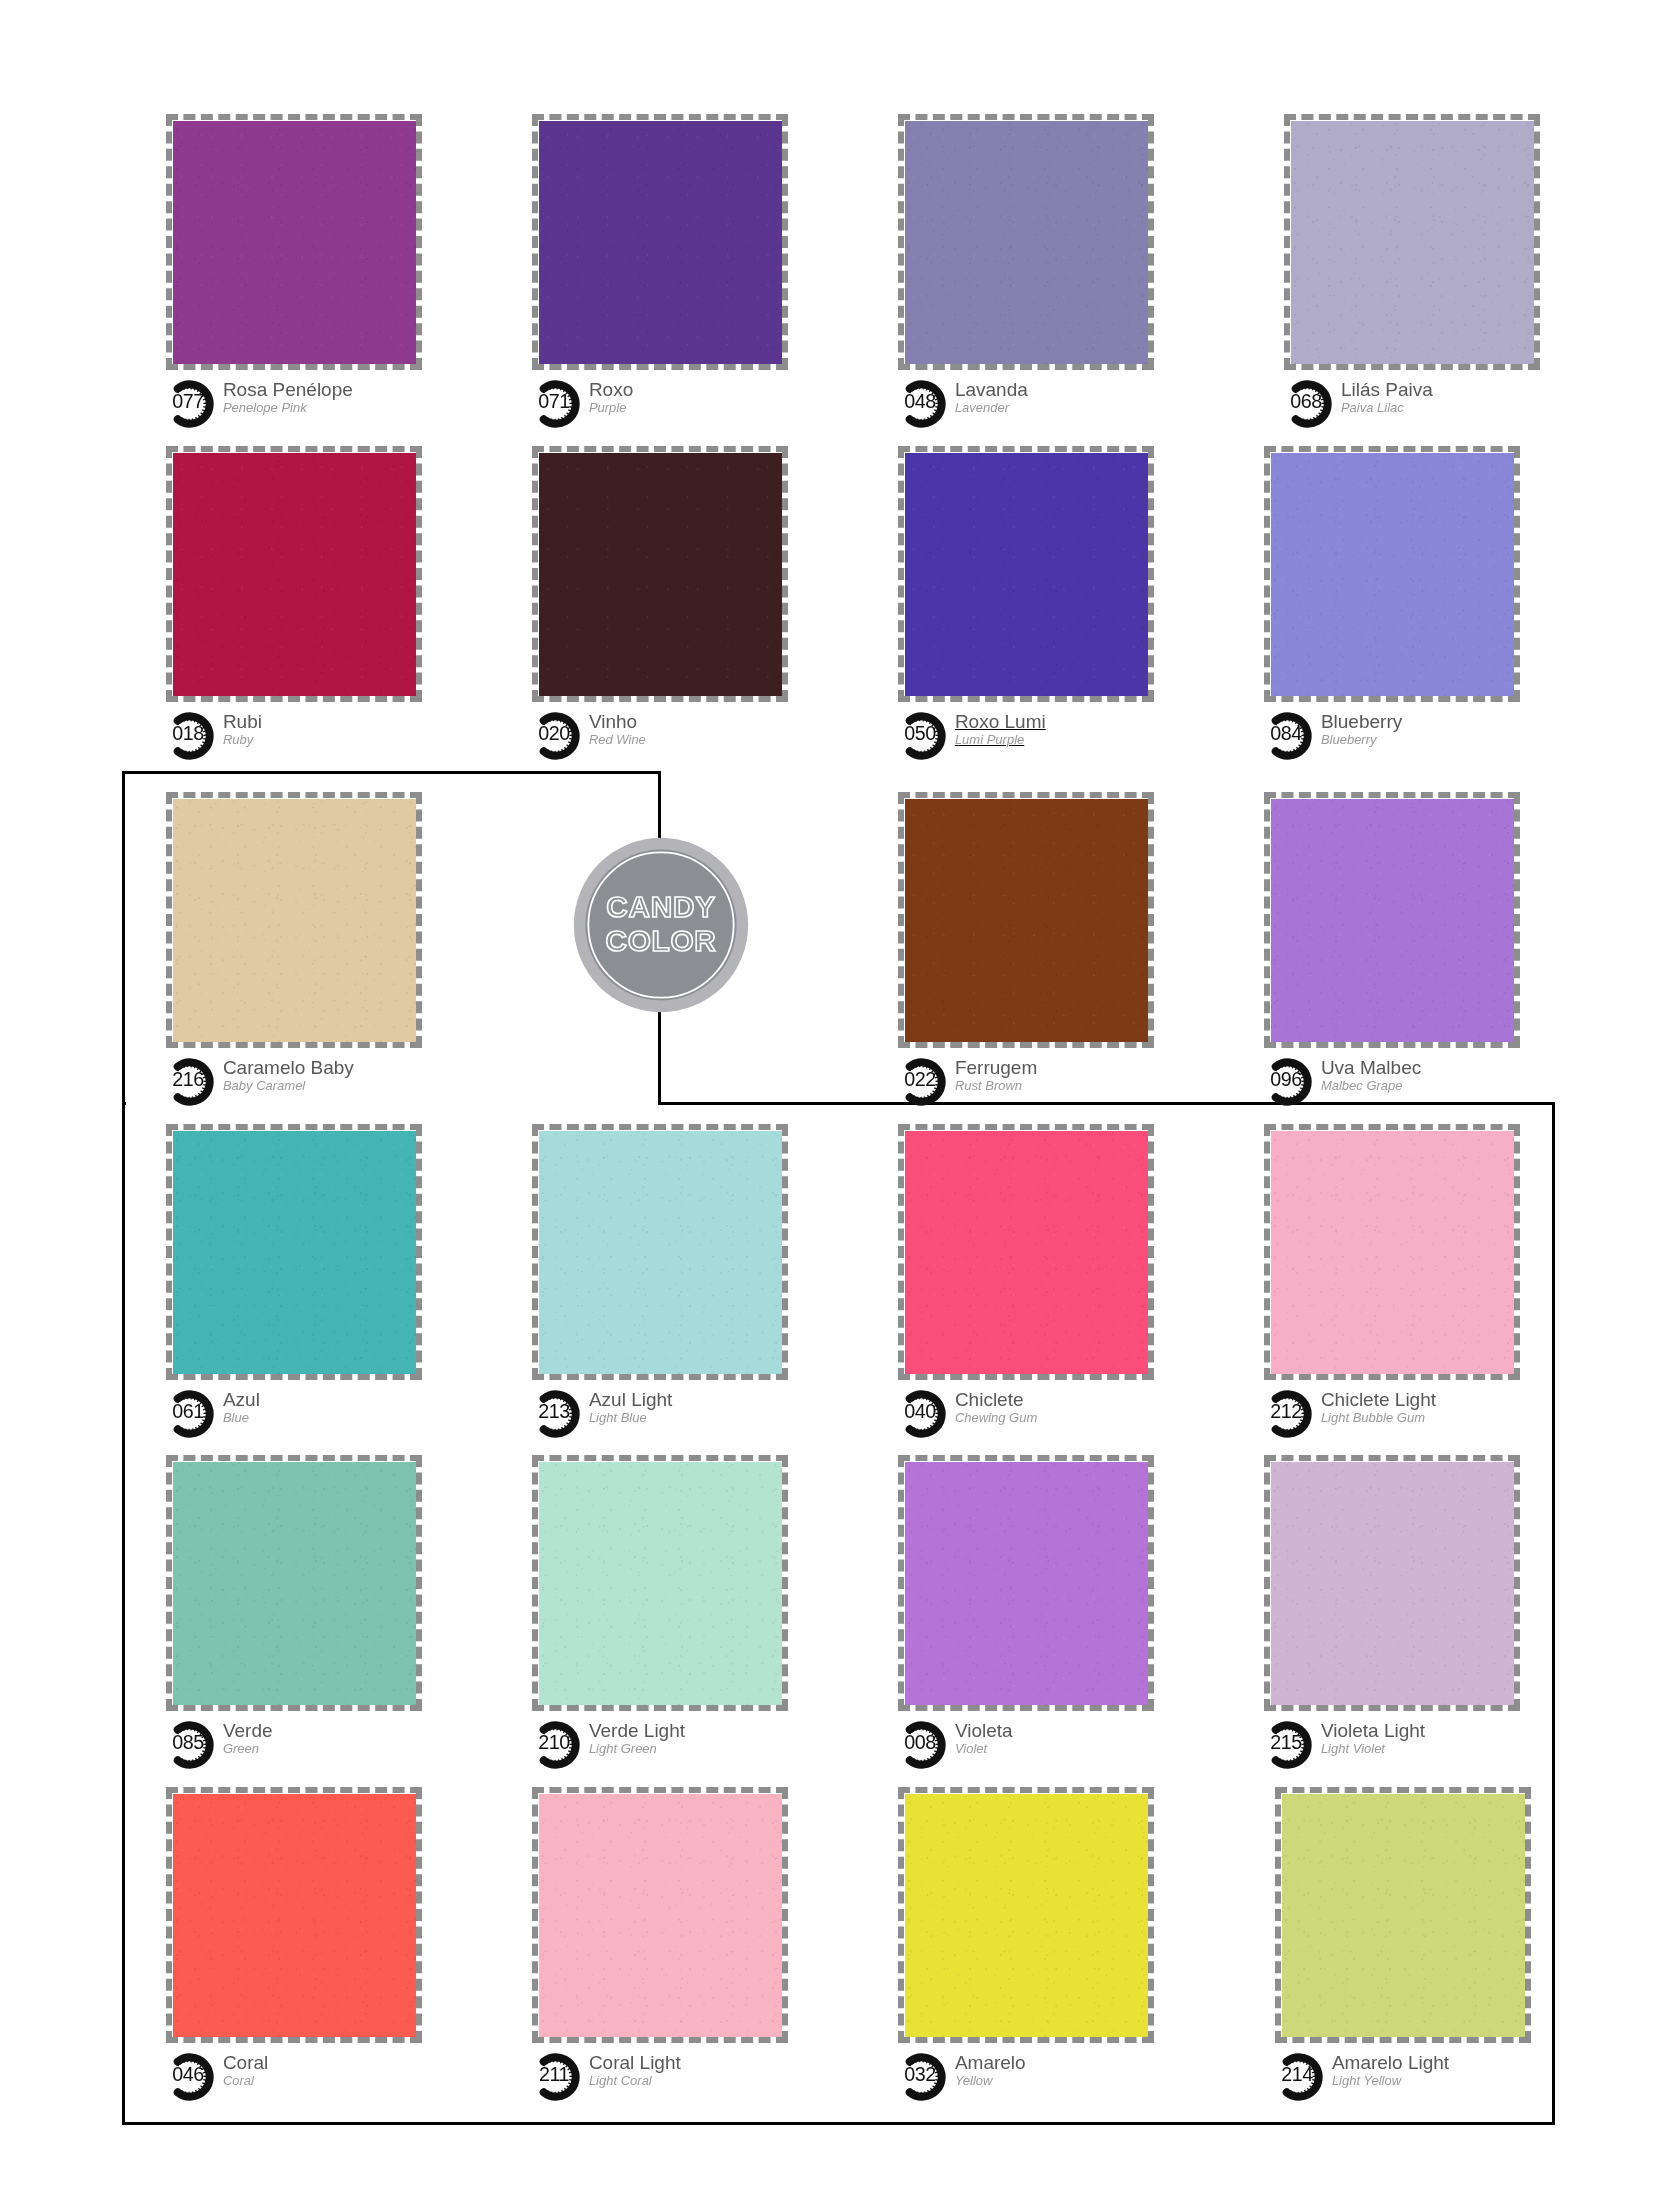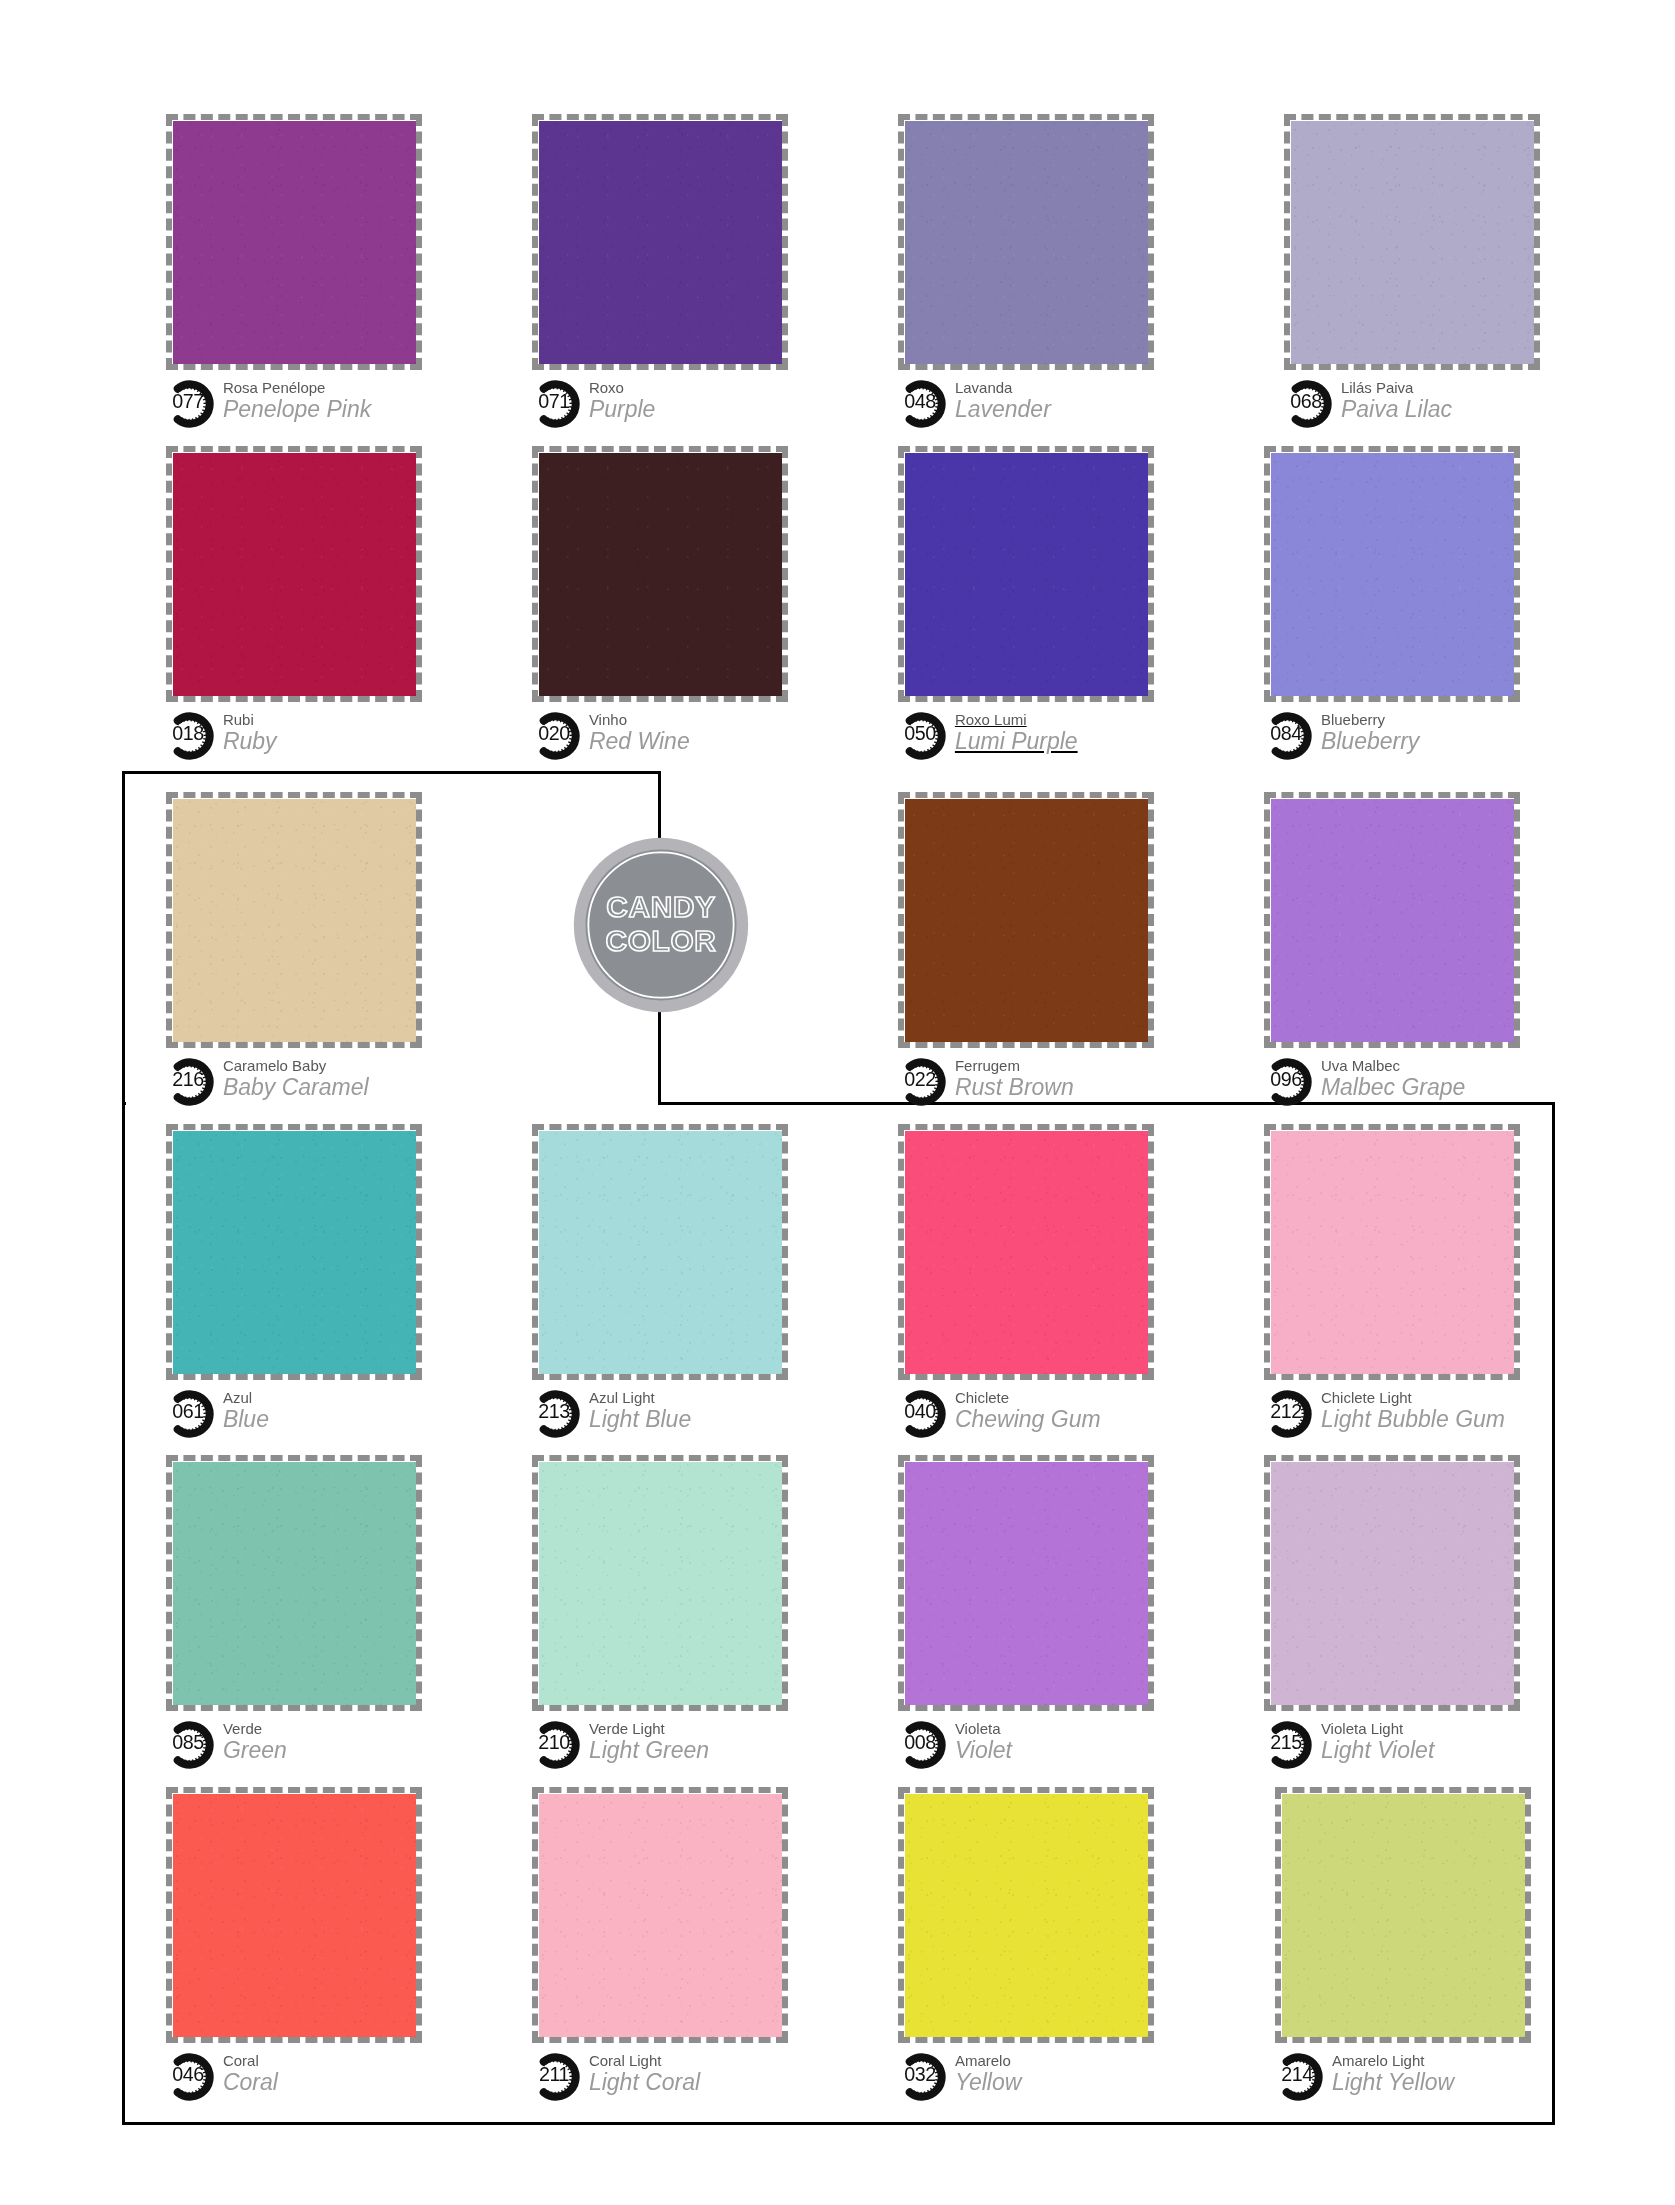--- a/index.html
+++ b/index.html
@@ -149,28 +149,28 @@
     letter-spacing: -0.4px;
     line-height: 1;
     font-family: "Liberation Sans", sans-serif;
   }
 
   .names {
     margin-left: 2.9px;
     padding-top: 0px;
   }
   .name-pt {
-    font-size: 15px;
+    font-size: 19px;
     color: #58585a;
     line-height: 1.15;
     white-space: nowrap;
     font-family: "Liberation Sans", sans-serif;
   }
   .name-en {
-    font-size: 23px;
+    font-size: 13px;
     color: #9a9a9c;
     font-style: italic;
     line-height: 1.15;
     white-space: nowrap;
     font-family: "Liberation Sans", sans-serif;
   }
 
   
   .logo {
     position: absolute;

